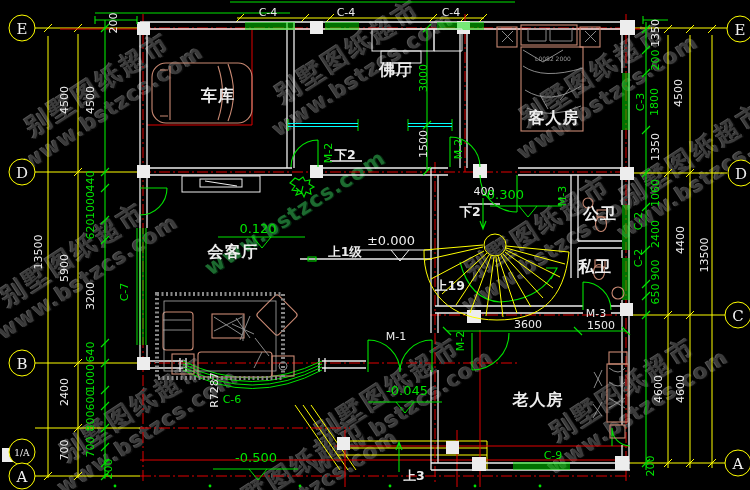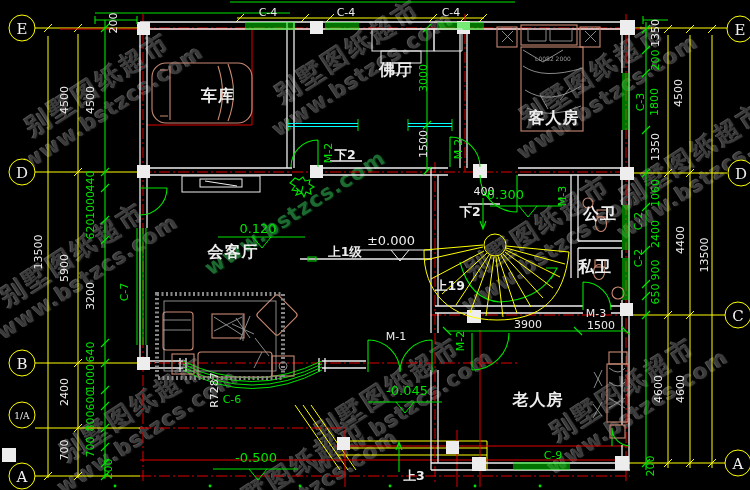--- a/index.html
+++ b/index.html
@@ -317,21 +317,21 @@
       <div class="t v cg " style="left: 655px; top: 270px;">900</div>
       <div class="t v cg " style="left: 655px; top: 294px;">650</div>
       <div class="t v " style="left: 680px; top: 240px;">4400</div>
       <div class="t v " style="left: 658px; top: 389px;">4600</div>
       <div class="t v " style="left: 680px; top: 389px;">4600</div>
       <div class="t v " style="left: 704px; top: 255px;">13500</div>
       <div class="t v cg " style="left: 650px; top: 466px;">200</div>
       <div class="t v cg " style="left: 423px; top: 78px;">3000</div>
       <div class="t v " style="left: 423px; top: 144px;">1500</div>
       <div class="t " style="left: 484px; top: 191px;">400</div>
-      <div class="t " style="left: 528px; top: 324px;">3900</div>
+      <div class="t " style="left: 528px; top: 324px;">3600</div>
       <div class="t " style="left: 601px; top: 325px;">1500</div>
       <div class="t v " style="left: 214px; top: 390px;">R7287</div>
       <div class="t cg " style="left: 232px; top: 399px;">C-6</div>
       <div class="t cg " style="left: 553px; top: 455px;">C-9</div>
       <div class="t v cg " style="left: 328px; top: 153px;">M-2</div>
       <div class="t v cg " style="left: 458px; top: 149px;">M-2</div>
       <div class="t v cg " style="left: 460px; top: 341px;">M-2</div>
       <div class="t v cg " style="left: 562px; top: 196px;">M-3</div>
       <div class="t " style="left: 596px; top: 313px;">M-3</div>
       <div class="t " style="left: 396px; top: 336px;">M-1</div>
@@ -342,20 +342,20 @@
       <div class="t step" style="left: 414px; top: 476px;">上3</div>
       <div class="t cg elev" style="left: 258px; top: 228px;">0.120</div>
       <div class="t elev" style="left: 391px; top: 240px;">±0.000</div>
       <div class="t cg elev" style="left: 503px; top: 194px;">-0.300</div>
       <div class="t cg elev" style="left: 407px; top: 390px;">-0.045</div>
       <div class="t cg elev" style="left: 256px; top: 457px;">-0.500</div>
       <div class="t cgy tiny " style="left: 553px; top: 59px;">L0082 2000</div>
       <div class="gm" style="left: 22px; top: 28px;">E</div>
       <div class="gm" style="left: 22px; top: 172px;">D</div>
       <div class="gm" style="left: 22px; top: 363px;">B</div>
-      <div class="gm small" style="left: 22px; top: 415px;">1/A</div>
+      <div class="gm small" style="left: 22px; top: 452px;">1/A</div>
       <div class="gm" style="left: 22px; top: 476px;">A</div>
       <div class="gm" style="left: 740px; top: 29px;">E</div>
       <div class="gm" style="left: 741px; top: 173px;">D</div>
       <div class="gm" style="left: 738px; top: 315px;">C</div>
       <div class="gm" style="left: 738px; top: 463px;">A</div>
     </div>
 </div>
 
 </body></html>

